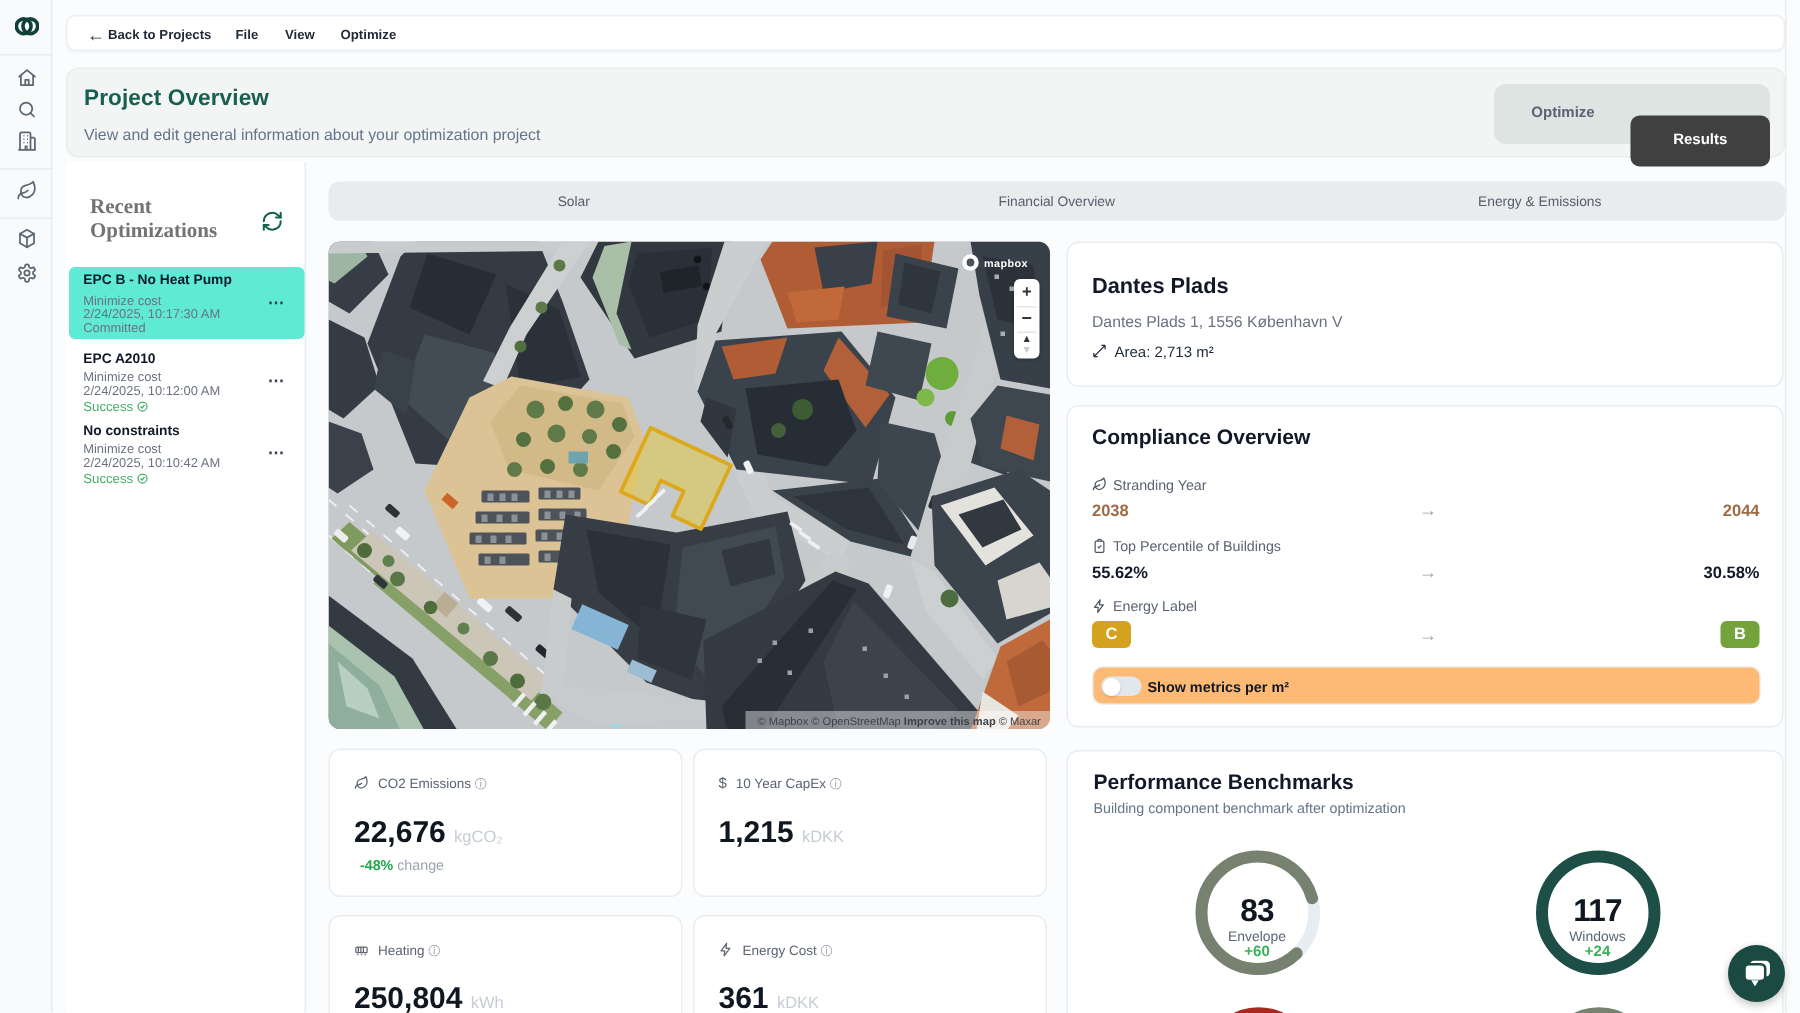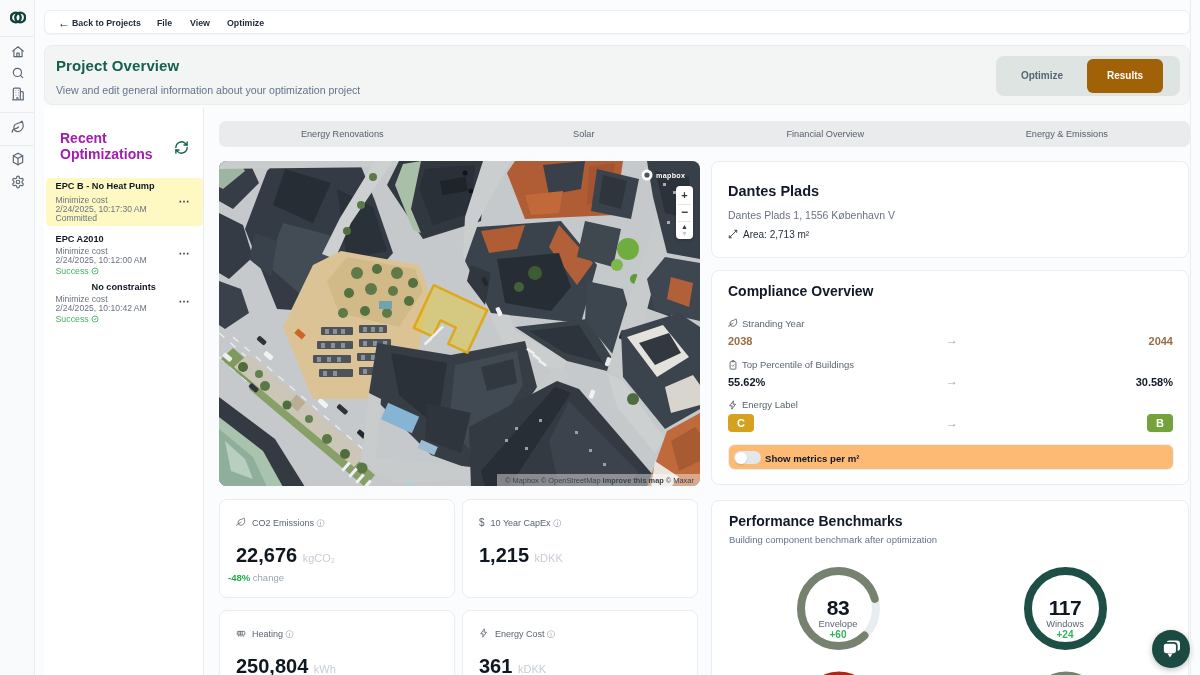--- a/index.html
+++ b/index.html
@@ -14,46 +14,46 @@
   
   #menubar { position:absolute; left:44px; top:10px; width:1146px; height:24px; background:#fff; border:1px solid #eceff2; border-radius:6px; box-shadow:0 1px 2px rgba(16,24,40,.04); font-size:8.8px; font-weight:700; color:#1f2937; }
   #menubar span { position:absolute; top:7px; }
 
   
   #header { position:absolute; left:44px; top:45px; width:1146px; height:60px; background:#f2f5f4; border:1px solid #e9eeec; border-radius:8px; }
   #header h1 { position:absolute; left:11px; top:11px; font-size:15px; font-weight:700; color:#15604f; letter-spacing:.1px;}
   #header p  { position:absolute; left:11px; top:38px; font-size:10.6px; color:#64748b; }
   #seg { position:absolute; left:951px; top:10px; width:184px; height:40px; background:#dde4e2; border-radius:8px; }
   #seg .opt { position:absolute; left:0; top:0; width:92px; height:40px; line-height:40px; text-align:center; font-size:10px; font-weight:600; color:#5a6474; }
-  #seg .res { position:absolute; left:91px; top:3px; width:76px; height:34px; line-height:34px; text-align:center; background:#a16207; color:#fff; border-radius:6px; font-size:10px; font-weight:700; }
+  #seg .res { position:absolute; left:91px; top:21px; width:93px; height:34px; line-height:34px; text-align:center; background:#404040; color:#fff; border-radius:6px; font-size:10px; font-weight:700; }
 
   
   #leftpanel { position:absolute; left:44px; top:108px; width:160px; height:567px; background:#fff; border-right:1px solid #e8ecef; }
-  #leftpanel h2 { position:absolute; left:16px; top:23px; font-size:14px; line-height:15.5px; font-weight:700; color:#a21caf; }
+  #leftpanel h2 { position:absolute; left:16px; top:23px; font-size:14px; line-height:15.5px; font-weight:700; color:#737373;font-family:Liberation Serif, serif; }
   #refresh { position:absolute; left:130px; top:32px; }
   .opti { position:absolute; left:1.5px; width:157px; border-radius:4px; }
   .opti .t { position:absolute; left:10px; font-size:9.2px; font-weight:600; color:#111827; }
   .opti .g { position:absolute; left:10px; font-size:8.6px; color:#6b7280; }
   .opti .s { position:absolute; left:10px; font-size:8.8px; font-weight:500; color:#41b061; }
   .opti .dots { position:absolute; left:133px; font-size:11px; font-weight:700; color:#374151; letter-spacing:1px; }
 
   
   #tabs { position:absolute; left:219px; top:121px; width:971px; height:26px; background:#e9ebec; border-radius:7px; display:flex; padding:2.5px; }
   #tabs .tab { flex:1; text-align:center; line-height:21px; font-size:9.2px; font-weight:500; color:#565f6e; }
   #tabs .tab.sel { background:#1d4f47; color:#fff; font-weight:600; border-radius:5px; }
 
   
   #map { position:absolute; left:219px; top:161px; width:481px; height:325px; border-radius:8px; overflow:hidden; background:#b9bec3; }
 
   
   .mcard { position:absolute; background:#fff; border:1px solid #e9edf0; border-radius:8px; }
   .mcard .lbl { position:absolute; left:16px; top:17px; font-size:9px; font-weight:500; color:#5b6472; }
   .mcard .num { position:absolute; left:16px; font-size:20px; font-weight:700; color:#0f1720; }
   .mcard .unit { font-size:11px; font-weight:400; color:#c7cdd4; }
-  .mcard .chg { position:absolute; left:8px; font-size:9.5px; color:#9aa3ad; }
+  .mcard .chg { position:absolute; left:20px; font-size:9.5px; color:#9aa3ad; }
   .mcard .chg b { color:#22a94c; font-weight:700; }
 
   
   .rcard { position:absolute; left:711px; width:478px; background:#fff; border:1px solid #e9edf0; border-radius:8px; }
   #dantes h3 { position:absolute; left:16px; top:21px; font-size:14.5px; font-weight:700; color:#111827; }
   #dantes .addr { position:absolute; left:16px; top:47px; font-size:10.5px; color:#6b7280; }
   #dantes .area { position:absolute; left:16px; top:67px; font-size:10px; font-weight:500; color:#1f2937; }
 
   #comp h3 { position:absolute; left:16px; top:12px; font-size:14px; font-weight:700; color:#111827; }
   .crow-lbl { position:absolute; left:16px; font-size:9.5px; color:#5b6472; }
@@ -135,51 +135,50 @@
 
 <div id="leftpanel">
   <h2>Recent<br>Optimizations</h2>
   <svg id="refresh" width="15" height="15" viewBox="0 0 24 24" fill="none" stroke="#15604f" stroke-width="2.2" stroke-linecap="round" stroke-linejoin="round">
       <path d="M21 12a9 9 0 0 1-15.5 6.2L3 16"></path>
       <path d="M3 21v-5h5"></path>
       <path d="M3 12a9 9 0 0 1 15.5-6.2L21 8"></path>
       <path d="M21 3v5h-5"></path>
     </svg>
 
-  <div class="opti" style="top:70px; height:48px; background:#fef9c3;">
+  <div class="opti" style="top:70px; height:48px; background:#5eead4;">
     <div class="t" style="top:2.5px;">EPC B - No Heat Pump</div>
     <div class="g" style="top:17px;">Minimize cost</div>
     <div class="g" style="top:26px;">2/24/2025, 10:17:30 AM</div>
     <div class="g" style="top:35px;">Committed</div>
     <div class="dots" style="top:17px;">⋯</div>
   </div>
   <div class="opti" style="top:118px; height:48px;">
     <div class="t" style="top:8px;">EPC A2010</div>
     <div class="g" style="top:20px;">Minimize cost</div>
     <div class="g" style="top:28.5px;">2/24/2025, 10:12:00 AM</div>
     <div class="s" style="top:39.5px;">Success <svg width="8" height="8" viewBox="0 0 24 24" fill="none" stroke="#41b061" stroke-width="2.5" style="vertical-align:-1px;">
           <circle cx="12" cy="12" r="9"></circle>
           <path d="m8 12 3 3 5-6"></path>
         </svg></div>
     <div class="dots" style="top:21px;">⋯</div>
   </div>
   <div class="opti" style="top:166px; height:48px;">
-    <div class="t" style="top:8px;margin-left:36px;">No constraints</div>
+    <div class="t" style="top:8px;">No constraints</div>
     <div class="g" style="top:20px;">Minimize cost</div>
     <div class="g" style="top:28.5px;">2/24/2025, 10:10:42 AM</div>
     <div class="s" style="top:39.5px;">Success <svg width="8" height="8" viewBox="0 0 24 24" fill="none" stroke="#41b061" stroke-width="2.5" style="vertical-align:-1px;">
           <circle cx="12" cy="12" r="9"></circle>
           <path d="m8 12 3 3 5-6"></path>
         </svg></div>
     <div class="dots" style="top:21px;">⋯</div>
   </div>
 </div>
 
 <div id="tabs">
-  <div class="tab">Energy Renovations</div>
   <div class="tab">Solar</div>
   <div class="tab">Financial Overview</div>
   <div class="tab">Energy &amp; Emissions</div>
 </div>
 
 <div id="map">
   <svg width="481" height="325" viewBox="0 0 481 325">
 
     <rect x="0" y="0" width="481" height="325" fill="#c6c9cb"></rect>
 

